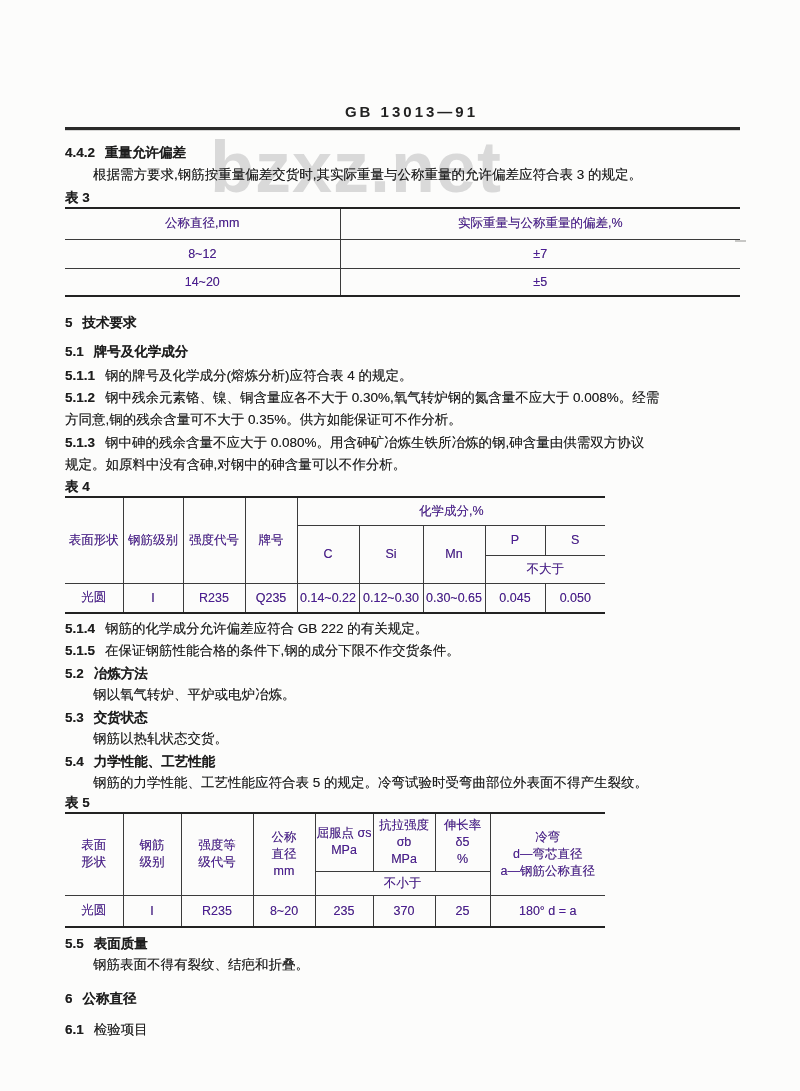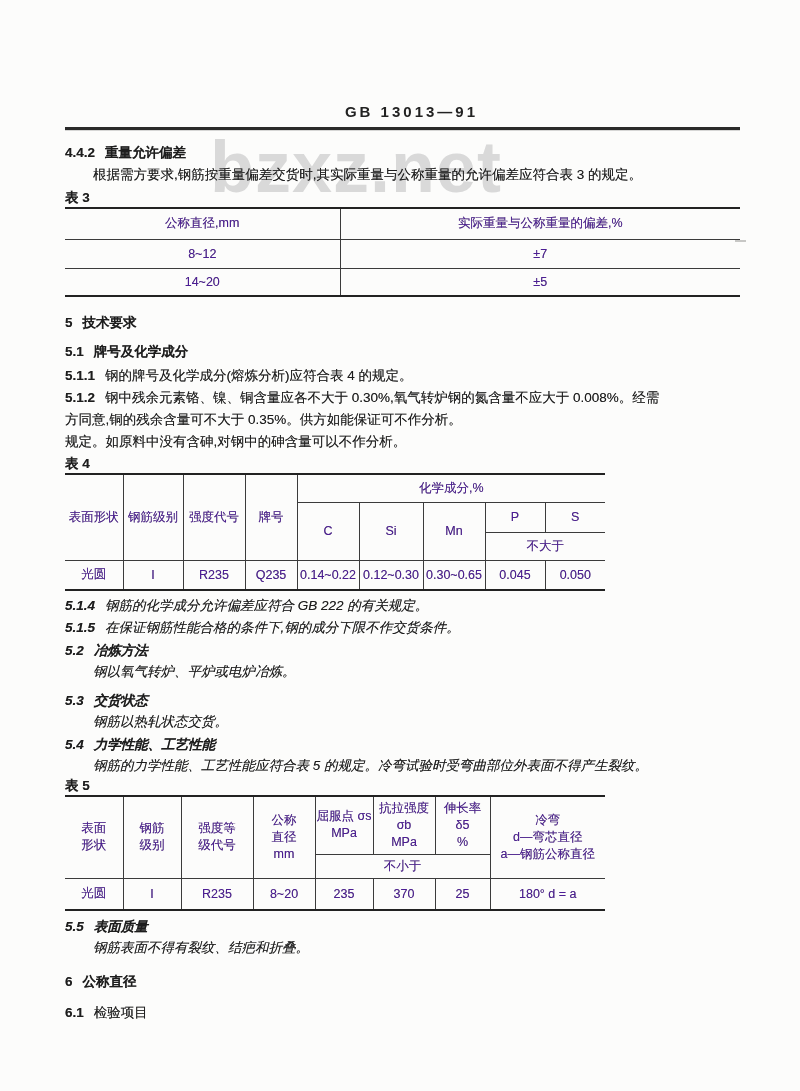--- a/index.html
+++ b/index.html
@@ -47,21 +47,21 @@
     margin-top:5px;
     border-top:3px solid #2a2a2a;
     box-shadow:0 1px 0 rgba(0,0,0,0.15);
   }
   .h-clause, .clause, .cont, .para {
     font-size:13.5px;
     line-height:22px;
     white-space:nowrap;
     text-shadow:0 0 0.4px rgba(0,0,0,0.5);
   }
-  .tight { line-height:21px;font-style:italic; }
+  .tight { line-height:21px; }
   .h-clause { font-weight:bold; }
   .num { font-weight:bold; margin-right:10px; }
   .h-clause .ttl { font-weight:bold; }
   .para { padding-left:28px; }
   .caption {
     text-align:left;
     font-size:13.5px;
     line-height:18px;
     font-weight:bold;
     text-shadow:0 0 0.4px rgba(0,0,0,0.5);
@@ -133,20 +133,23 @@
   <div class="h-clause" style="margin-top:7px">
     <span class="num">5.1</span><span class="ttl">牌号及化学成分</span>
   </div>
   <div class="clause" style="margin-top:2px">
     <span class="num">5.1.1</span><span>钢的牌号及化学成分(熔炼分析)应符合表 4 的规定。</span>
   </div>
   <div class="clause">
     <span class="num">5.1.2</span><span>钢中残余元素铬、镍、铜含量应各不大于 0.30%,氧气转炉钢的氮含量不应大于 0.008%。经需</span>
   </div>
   <div class="cont">方同意,铜的残余含量可不大于 0.35%。供方如能保证可不作分析。</div>
+  <div class="clause" style="margin-top:1px">
+    <span class="num">5.1.3</span><span>钢中砷的残余含量不应大于 0.080%。用含砷矿冶炼生铁所冶炼的钢,砷含量由供需双方协议</span>
+  </div>
   <div class="cont">规定。如原料中没有含砷,对钢中的砷含量可以不作分析。</div>
 
   <div class="caption cap-narrow" style="margin-top:2px">表 4</div>
   <table class="tbl45">
     <colgroup>
       <col style="width:58px">
         <col style="width:60px">
         <col style="width:62px">
         <col style="width:52px">
       <col style="width:62px">
@@ -190,21 +193,21 @@
   <div class="clause tight" style="margin-top:4px">
     <span class="num">5.1.4</span><span>钢筋的化学成分允许偏差应符合 GB 222 的有关规定。</span>
   </div>
   <div class="clause tight" style="margin-top:1px">
     <span class="num">5.1.5</span><span>在保证钢筋性能合格的条件下,钢的成分下限不作交货条件。</span>
   </div>
   <div class="h-clause tight" style="margin-top:2px">
     <span class="num">5.2</span><span class="ttl">冶炼方法</span>
   </div>
   <div class="para tight">钢以氧气转炉、平炉或电炉冶炼。</div>
-  <div class="h-clause tight" style="margin-top:8px">
+  <div class="h-clause tight" style="margin-top:2px">
     <span class="num">5.3</span><span class="ttl">交货状态</span>
   </div>
   <div class="para tight">钢筋以热轧状态交货。</div>
   <div class="h-clause tight" style="margin-top:2px">
     <span class="num">5.4</span><span class="ttl">力学性能、工艺性能</span>
   </div>
   <div class="para tight">钢筋的力学性能、工艺性能应符合表 5 的规定。冷弯试验时受弯曲部位外表面不得产生裂纹。</div>
 
   <div class="caption cap-narrow" style="margin-top:1px">表 5</div>
   <table class="tbl45">

